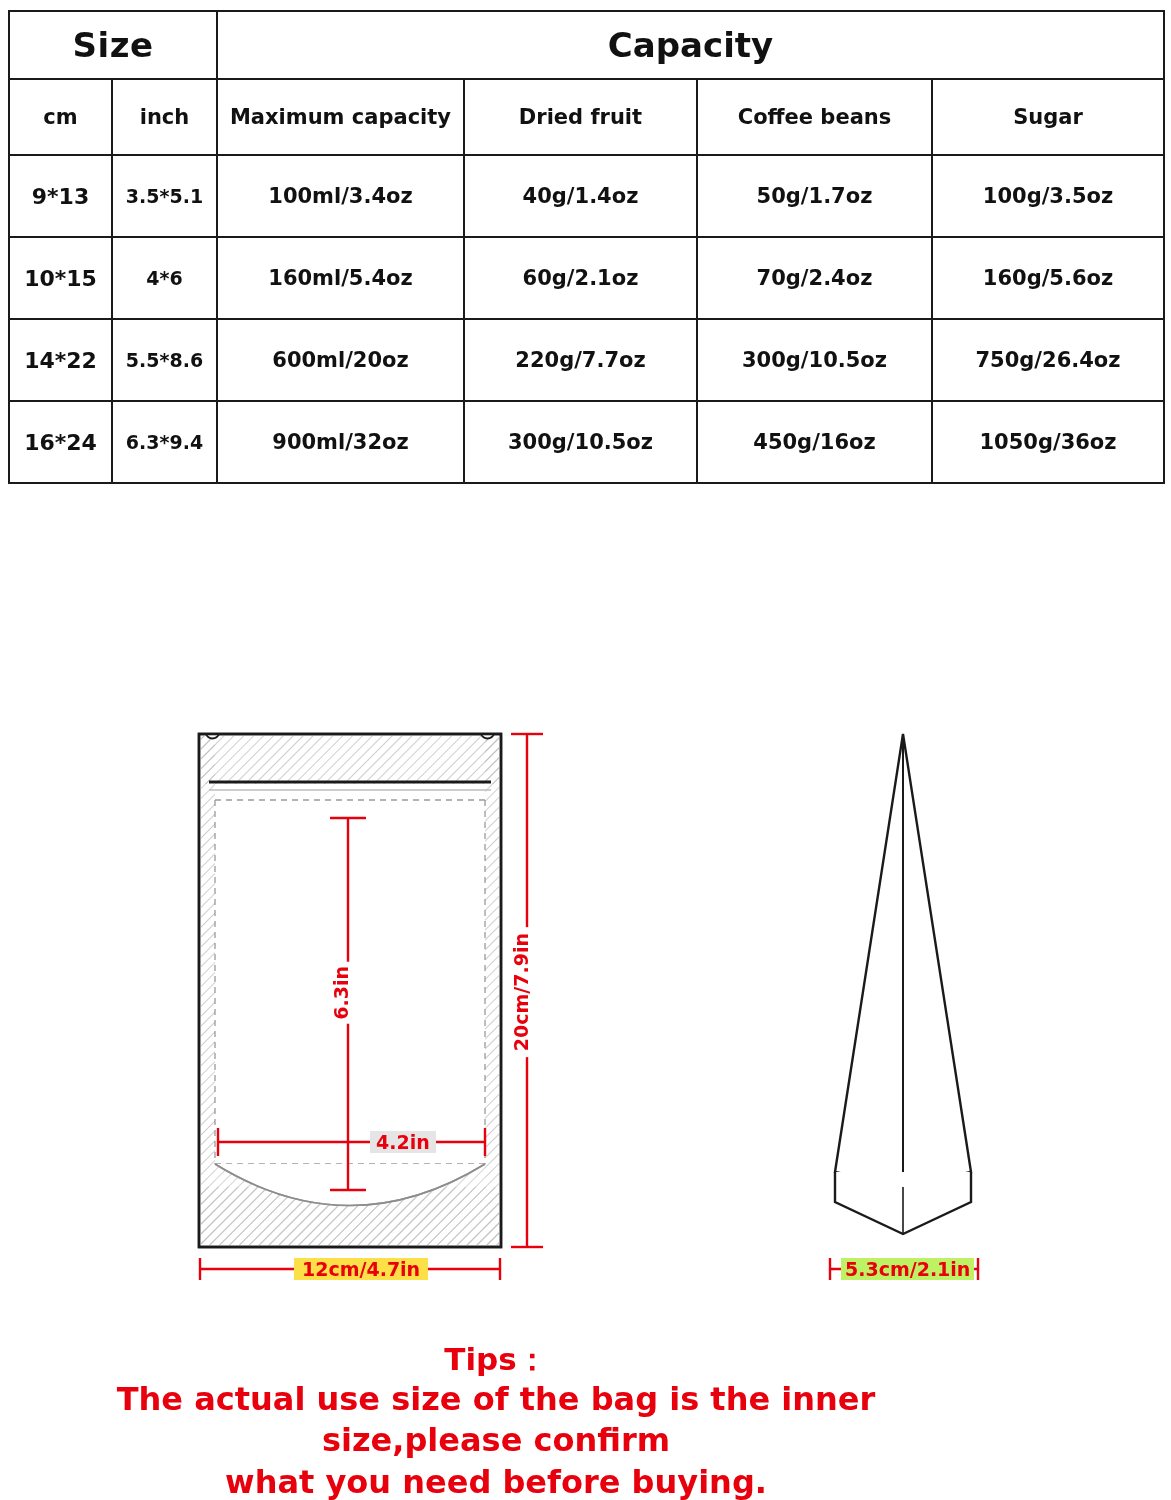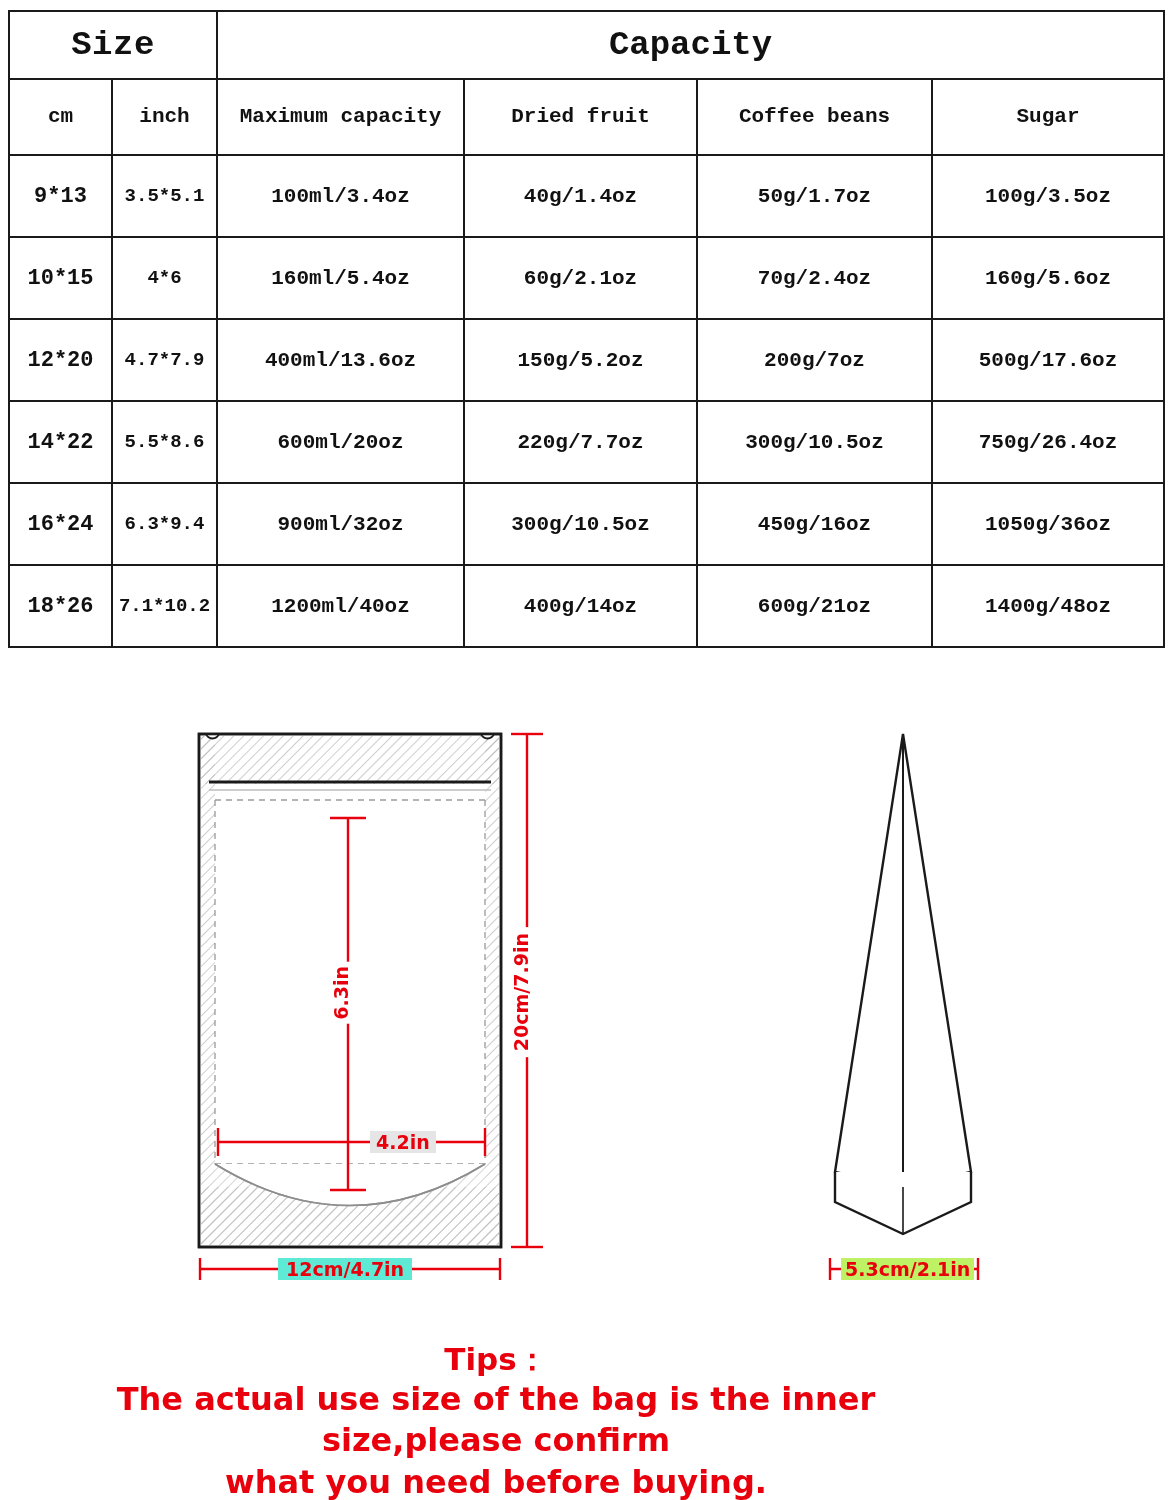--- a/index.html
+++ b/index.html
@@ -27,21 +27,20 @@
     border-collapse: collapse;
     width: 100%;
     table-layout: fixed;
   }
   table.spec td, table.spec th {
     border: 2px solid #1a1a1a;
     text-align: center;
     vertical-align: middle;
     font-weight: bold;
     color: #111;
-    font-family: Liberation Mono, monospace;
   }
   th.group-size {
     font-size: 34px;
     height: 64px;
     letter-spacing: 0.5px;
   }
   th.group-cap {
     font-size: 34px;
     height: 64px;
   }
@@ -146,51 +145,35 @@
       </tr>
       <tr>
         <td class="cell cm">10*15</td>
         <td class="cell inch">4*6</td>
         <td class="cell">160ml/5.4oz</td>
         <td class="cell">60g/2.1oz</td>
         <td class="cell">70g/2.4oz</td>
         <td class="cell">160g/5.6oz</td>
       </tr>
       <tr>
-        <td class="cell cm">12*20</td>
-        <td class="cell inch">4.7*7.9</td>
-        <td class="cell">400ml/13.6oz</td>
-        <td class="cell">150g/5.2oz</td>
-        <td class="cell">200g/7oz</td>
-        <td class="cell">500g/17.6oz</td>
-      </tr>
-      <tr>
         <td class="cell cm">14*22</td>
         <td class="cell inch">5.5*8.6</td>
         <td class="cell">600ml/20oz</td>
         <td class="cell">220g/7.7oz</td>
         <td class="cell">300g/10.5oz</td>
         <td class="cell">750g/26.4oz</td>
       </tr>
       <tr>
         <td class="cell cm">16*24</td>
         <td class="cell inch">6.3*9.4</td>
         <td class="cell">900ml/32oz</td>
         <td class="cell">300g/10.5oz</td>
         <td class="cell">450g/16oz</td>
         <td class="cell">1050g/36oz</td>
       </tr>
-      <tr>
-        <td class="cell cm">18*26</td>
-        <td class="cell inch">7.1*10.2</td>
-        <td class="cell">1200ml/40oz</td>
-        <td class="cell">400g/14oz</td>
-        <td class="cell">600g/21oz</td>
-        <td class="cell">1400g/48oz</td>
-      </tr>
     </tbody>
   </table>
 </div>
 
 <div class="diagram">
 
   <svg width="1171" height="640" viewBox="0 0 1171 640">
     <defs>
       <pattern id="hatch" width="7" height="7" patternTransform="rotate(45)" patternUnits="userSpaceOnUse">
         <line x1="0" y1="0" x2="0" y2="7" stroke="#b9b9b9" stroke-width="1.4"></line>
@@ -265,21 +248,21 @@
     </g>
   </svg>
 
   
   <div class="dim-label vert" style="left:330px; top:290px; background:#fff; padding:4px 0;">6.3in</div>
 
   <div class="dim-label vert" style="left:510px; top:255px; background:#fff; padding:6px 0;">20cm/7.9in</div>
 
   <div class="dim-label" style="left:370px; top:459px; background:#e5e5e5; padding:0 6px;">4.2in</div>
 
-  <div class="dim-label" style="left:278px; top:586px; background:#5eead4; padding:0 8px;">12cm/4.7in</div>
+  <div class="dim-label" style="left:294px; top:586px; background:#fde047; padding:0 8px;">12cm/4.7in</div>
 
   <div class="dim-label" style="left:841px; top:586px; background:#bef264; padding:0 4px;">5.3cm/2.1in</div>
 </div>
 
 <div class="tips">
   <div class="tips-title">Tips：</div>
   <div class="tips-body">The actual use size of the bag is the inner size,please confirm</div>
   <div class="tips-body">what you need before buying.</div>
 </div>
 

